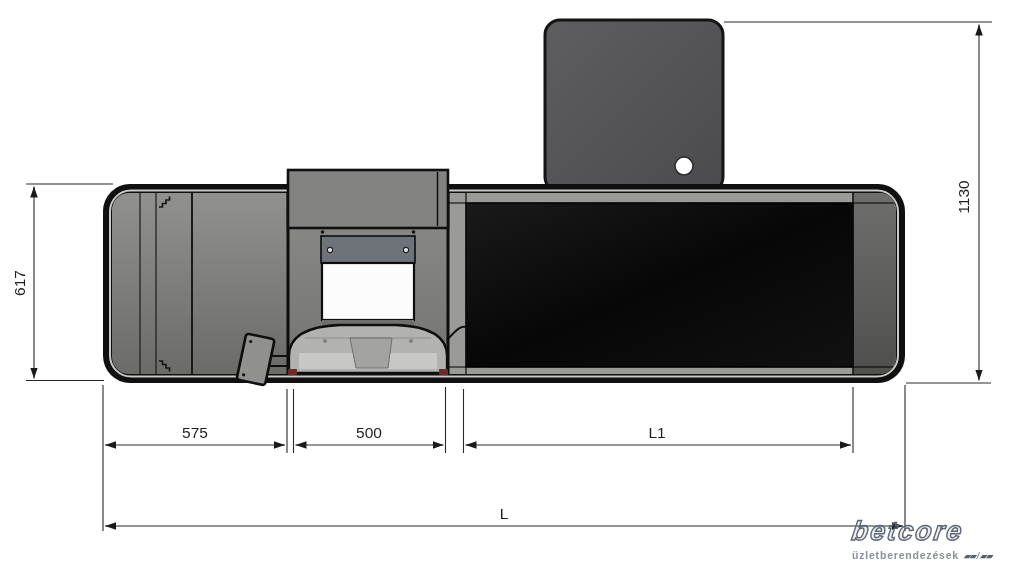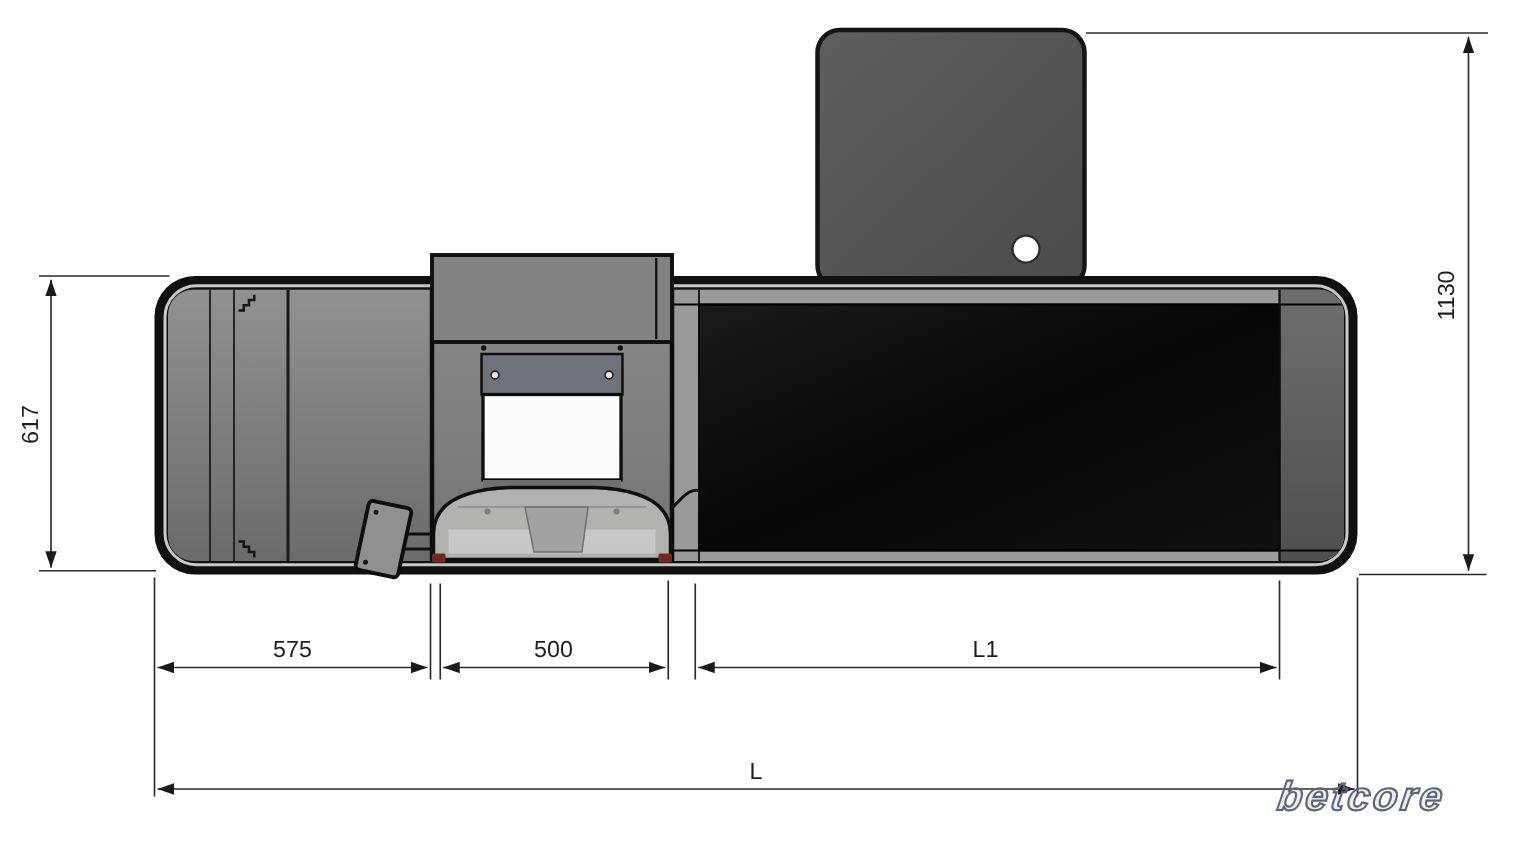--- a/index.html
+++ b/index.html
@@ -154,14 +154,18 @@
       <line x1="105" y1="526" x2="903" y2="526" marker-start="url(#arr)" marker-end="url(#arr)"></line>
     </g>
     <text x="195" y="438" text-anchor="middle">575</text>
     <text x="369" y="438" text-anchor="middle">500</text>
     <text x="657" y="438" text-anchor="middle">L1</text>
     <text x="504" y="519" text-anchor="middle">L</text>
   </svg>
 
   <div class="logo">
     <span class="brand">betcore</span>
+    <div class="tagline-row">
+      <span class="tagline">üzletberendezések</span>
+      <span class="marks">▰▰ / ▰▰</span>
+    </div>
   </div>
 </div>
 
 </body></html>

